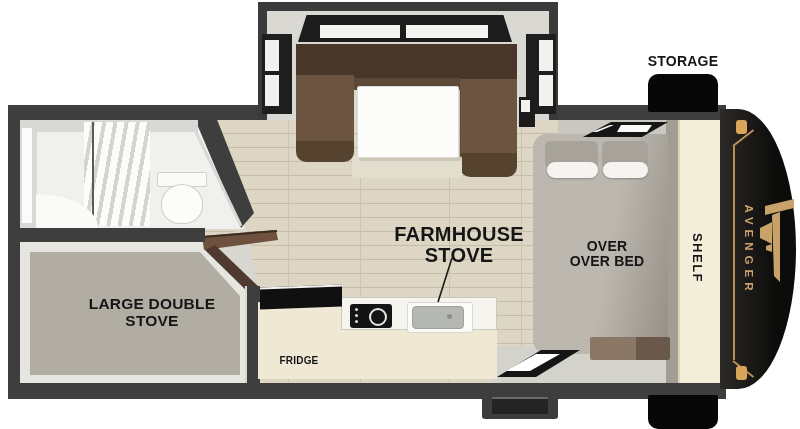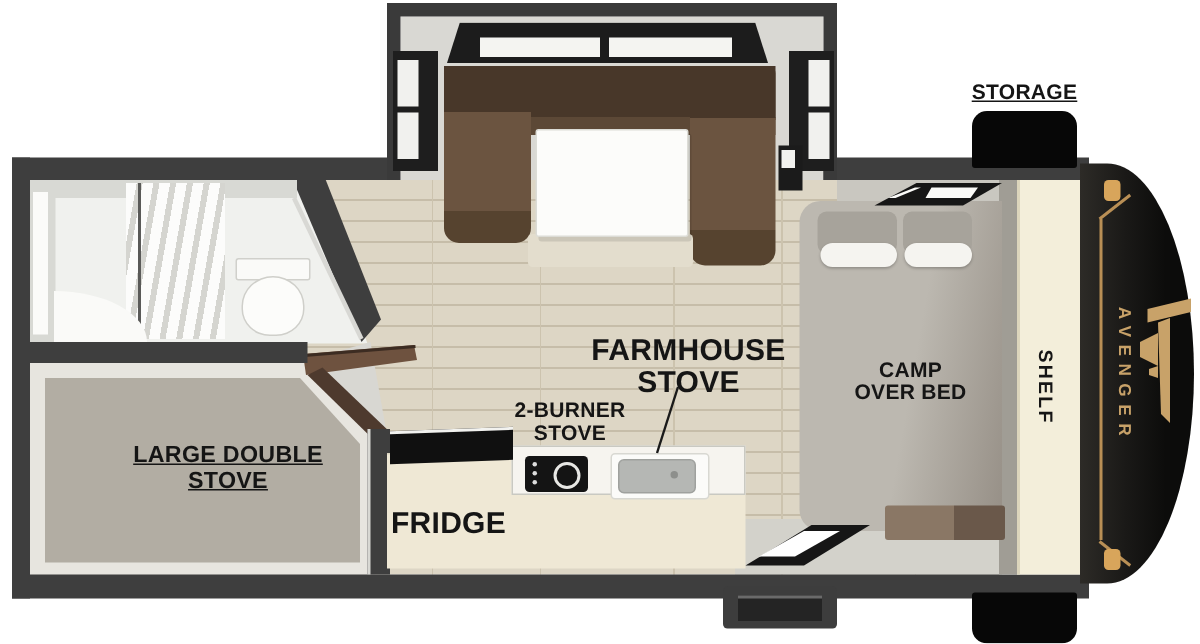--- a/index.html
+++ b/index.html
@@ -95,26 +95,26 @@
   .bottom-box{left:648px;top:395px;width:70px;height:34px;background:#070707;border-radius:2px 2px 10px 10px;}
   .entry-step{left:482px;top:391px;width:76px;height:28px;background:#3d3d3d;border-radius:3px;}
   .entry-step-inner{left:492px;top:397px;width:56px;height:15px;background:#242424;border-top:2px solid #6a6a6a;}
 
   
   .layer{left:0;top:0;width:800px;height:429px;pointer-events:none;}
 
   
   .label{position:absolute;font-weight:800;color:#151515;text-align:center;line-height:1.07;
          letter-spacing:0.2px;white-space:nowrap;transform:translateX(-50%);}
-  .lbl-storage{left:683px;top:54px;font-size:14px;text-decoration:underline;}
+  .lbl-storage{left:683px;top:54px;font-size:14px;}
   .lbl-sink{left:459px;top:224px;font-size:20px;}
   .lbl-stove{left:380px;top:266px;font-size:14px;}
-  .lbl-fridge{left:299px;top:339px;font-size:20px;text-align:center;}
+  .lbl-fridge{left:299px;top:356px;font-size:10px;text-align:center;}
   .lbl-bed{left:607px;top:239px;font-size:14px;}
-  .lbl-bunks{left:152px;top:296px;font-size:15.5px;text-decoration:underline;}
+  .lbl-bunks{left:152px;top:296px;font-size:15.5px;}
   .lbl-shelf{left:697px;top:258px;font-size:13px;letter-spacing:1.5px;transform:translate(-50%,-50%) rotate(90deg);}
   .lbl-brand{left:749px;top:250px;font-size:11.5px;font-weight:700;letter-spacing:5px;color:#c8a269;
              transform:translate(-50%,-50%) rotate(90deg);}
 </style>
 </head>
 <body>
 
 <div class="canvas">
 
   <div class="abs floor"></div>
@@ -219,27 +219,23 @@
       <polygon points="760,228 772,222 772,244 760,238"></polygon>
       <polygon points="766,246 772,244 772,252 766,250"></polygon>
     </g>
   </svg>
 
   <div class="label lbl-storage">STORAGE</div>
   <div class="label lbl-sink">
     <div>FARMHOUSE</div>
     <div>STOVE</div>
   </div>
-  <div class="label lbl-stove">
-    <div>2-BURNER</div>
-    <div>STOVE</div>
-  </div>
   <div class="label lbl-fridge">FRIDGE</div>
   <div class="label lbl-bed">
-    <div>CAMP</div>
+    <div>OVER</div>
     <div>OVER BED</div>
   </div>
   <div class="label lbl-bunks">
     <div>LARGE DOUBLE</div>
     <div>STOVE</div>
   </div>
   <div class="label lbl-shelf">SHELF</div>
   <div class="label lbl-brand">AVENGER</div>
 
 </div>

